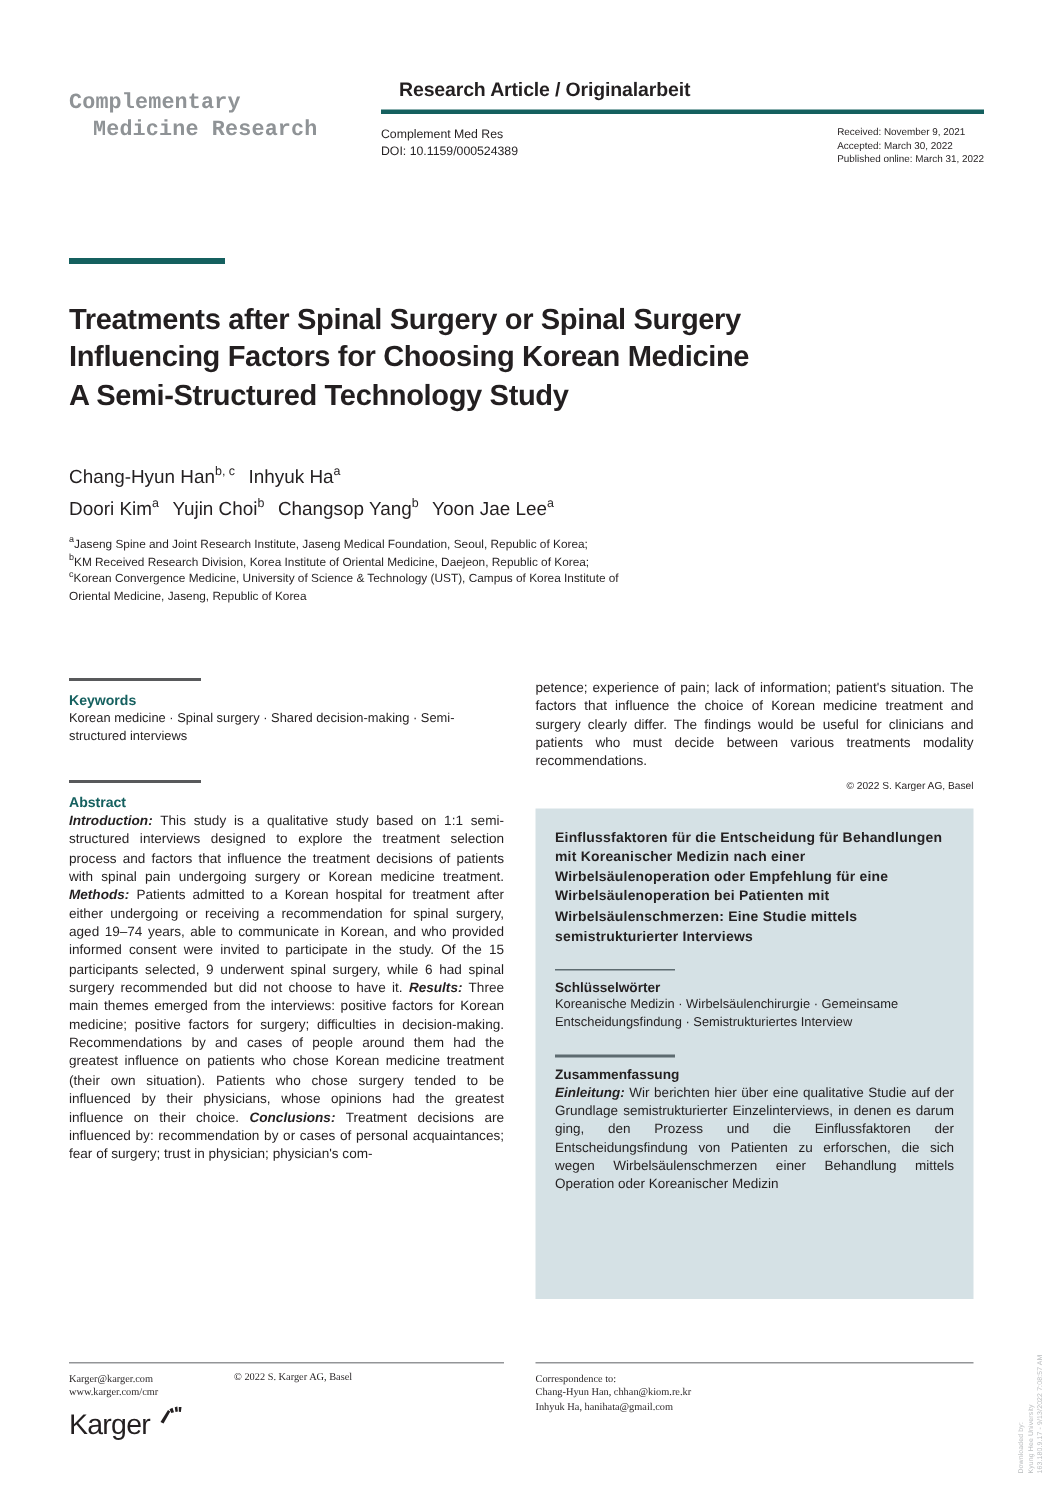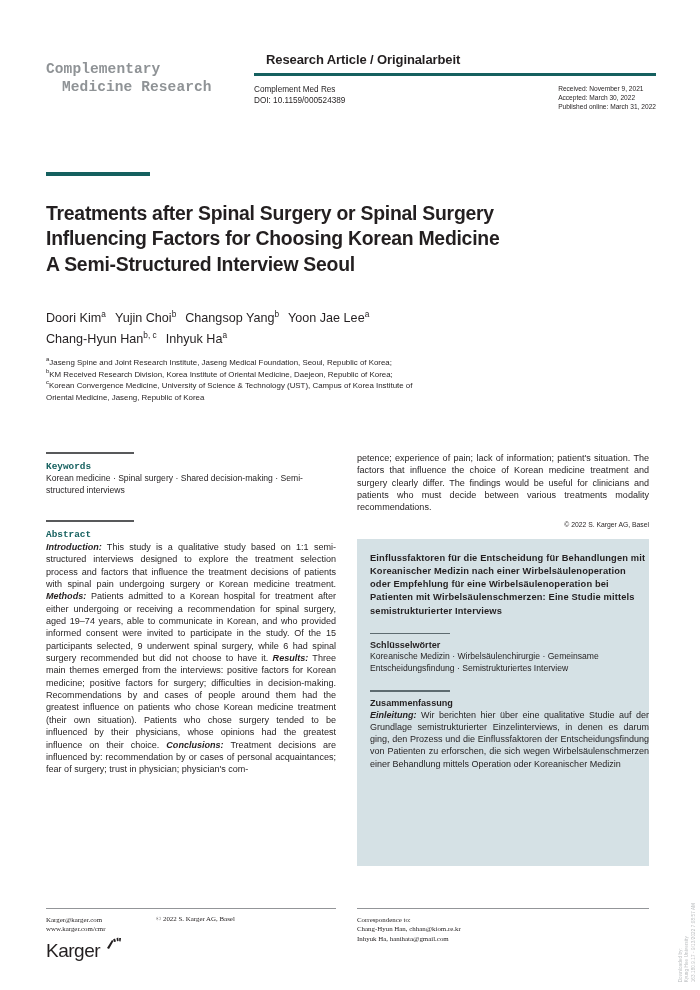--- a/index.html
+++ b/index.html
@@ -60,21 +60,21 @@
   .affil .ln { display:block; }
   .affil sup { font-size:6px; vertical-align:super; line-height:0; }
 
   
   .col-left { position:absolute; left:46px; top:452px; width:290px; }
   .col-right { position:absolute; left:357px; top:452px; width:292px; }
 
   .sec-rule { width:88px; height:1.6px; background:#58595b; margin-bottom:7px; }
   .sec-head {
     font-size:9.4px; font-weight:bold; color:#15605f;
-    margin-bottom:1px; letter-spacing:0px;font-family:Liberation Mono, monospace;
+    margin-bottom:1px; letter-spacing:0px;
   }
   .kw-body {
     font-size:8.6px; line-height:11.9px; color:#231f20;
   }
 
   .abs-block { margin-top:24px; }
   .abs-text {
     font-size:9.05px; line-height:12.35px; color:#231f20;
     text-align:justify; text-justify:inter-word;
   }
@@ -84,21 +84,21 @@
   .abs-cont {
     font-size:9.05px; line-height:12.35px; color:#231f20;
     text-align:justify;
   }
   .copy-line { font-size:6.8px; text-align:right; margin-top:7px; color:#231f20; }
 
   
   .de-box {
     margin-top:11px; width:292px;
     background:#d5e1e5;
-    padding:13px 0 0 13px;
+    padding:13px 13px 0 13px;
     height:327px;
     overflow:hidden;
   }
   .de-title {
     font-size:9.3px; font-weight:bold; line-height:13.2px;
     color:#231f20; letter-spacing:0.15px;
   }
   .de-sep { width:80px; height:1.5px; background:#5d6b70; margin:15px 0 6px 0; }
   .de-head { font-size:9.1px; font-weight:bold; color:#231f20; margin-bottom:1px; }
   .de-kw { font-size:8.6px; line-height:11.9px; color:#231f20; }
@@ -160,29 +160,29 @@
         </div>
       </div>
     </div>
   </div>
 
   <div class="title-rule"></div>
 
   <h1 class="title">
     <span>Treatments after Spinal Surgery or Spinal Surgery</span>
     <span>Influencing Factors for Choosing Korean Medicine</span>
-    <span>A Semi-Structured Interview Seoul</span>
+    <span>A Semi-Structured Technology Study</span>
   </h1>
 
   <div class="authors">
     <span class="ln">
-      <span>Doori Kim</span><sup>a</sup><span class="auth-sp"></span><span>Yujin Choi</span><sup>b</sup><span class="auth-sp"></span><span>Changsop Yang</span><sup>b</sup><span class="auth-sp"></span><span>Yoon Jae Lee</span><sup>a</sup>
+      <span>Chang-Hyun Han</span><sup>b, c</sup><span class="auth-sp"></span><span>Inhyuk Ha</span><sup>a</sup>
     </span>
     <span class="ln">
-      <span>Chang-Hyun Han</span><sup>b, c</sup><span class="auth-sp"></span><span>Inhyuk Ha</span><sup>a</sup>
+      <span>Doori Kim</span><sup>a</sup><span class="auth-sp"></span><span>Yujin Choi</span><sup>b</sup><span class="auth-sp"></span><span>Changsop Yang</span><sup>b</sup><span class="auth-sp"></span><span>Yoon Jae Lee</span><sup>a</sup>
     </span>
   </div>
 
   <div class="affil">
     <span class="ln"><sup>a</sup><span>Jaseng Spine and Joint Research Institute, Jaseng Medical Foundation, Seoul, Republic of Korea;</span></span>
     <span class="ln"><sup>b</sup><span>KM Received Research Division, Korea Institute of Oriental Medicine, Daejeon, Republic of Korea;</span></span>
     <span class="ln"><sup>c</sup><span>Korean Convergence Medicine, University of Science &amp; Technology (UST), Campus of Korea Institute of</span></span>
     <span class="ln"><span>Oriental Medicine, Jaseng, Republic of Korea</span></span>
   </div>
 

